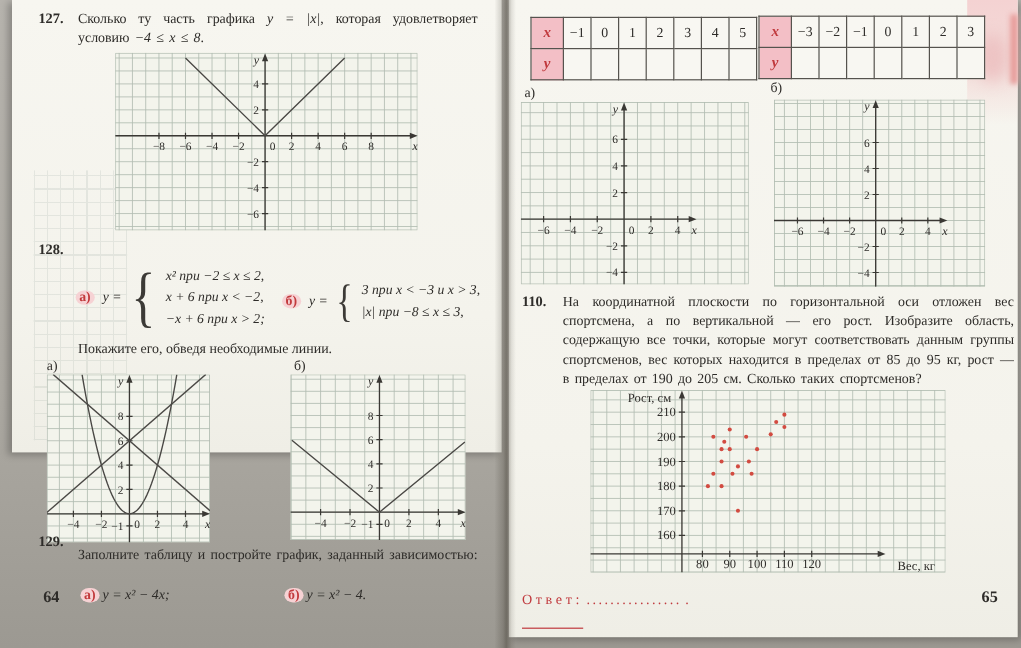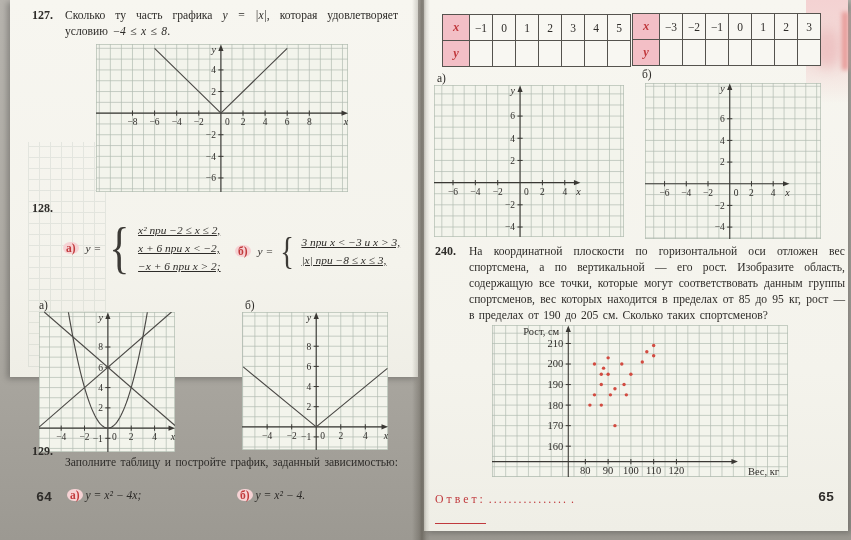--- a/index.html
+++ b/index.html
@@ -16,30 +16,30 @@
     background:linear-gradient(90deg,rgba(40,35,25,0) 0%,rgba(40,35,25,.22) 40%,rgba(60,55,45,.45) 55%,rgba(40,35,25,.10) 80%,rgba(40,35,25,0) 100%);}
   .pnum{position:absolute;font-weight:bold;font-size:12px;}
   .ptext{position:absolute;font-size:11.6px;line-height:1.38;text-align:justify;word-spacing:1.5px;}
   .ptext i{font-style:italic;}
   .marker{color:#c23a3c;font-weight:bold;font-style:normal;background:#f6d2d4;border-radius:50% / 55%;padding:0 3px;font-size:11.5px;}
   .sys{position:absolute;display:flex;align-items:center;gap:5px;font-size:11.4px;}
   .sys .lhs{margin-left:2px;}
   .brace{font-weight:400;color:#3c3a36;transform:scaleX(.75);}
   .b3{font-size:56px;line-height:56px;}
   .b2{font-size:38px;line-height:40px;}
-  .cases{display:flex;flex-direction:column;text-decoration:underline;}
+  .cases{display:flex;flex-direction:column;}
   .cases i{line-height:18px;white-space:nowrap;}
   .plain{position:absolute;font-size:11.6px;}
   .glabel{position:absolute;font-size:11.5px;}
   .chart{position:absolute;}
   .vtable{position:absolute;border-collapse:collapse;}
   .vtable td{border:1px solid #55534e;width:22px;height:25px;text-align:center;
     font-size:11.5px;background:#f8f7f2;padding:0;}
   .vtable td.hd{width:26px;background:#f3bfc6;color:#c0393d;font-weight:bold;font-style:italic;font-size:12.5px;}
-  .pageno{position:absolute;font-weight:bold;font-size:13.5px;font-family:Liberation Mono, monospace;}
+  .pageno{position:absolute;font-weight:bold;font-size:13.5px;}
   .answer{position:absolute;font-size:11.8px;color:#c0393d;}
   .answer .alabel{letter-spacing:3px;border-bottom:1px solid #c0393d;padding-bottom:17px;}
   .answer .adots{letter-spacing:2px;}
   .ghost-grid{position:absolute;left:18px;top:142px;width:78px;height:225px;opacity:.14;
     background:
       repeating-linear-gradient(0deg,#7d9187 0 1px,transparent 1px 11px),
       repeating-linear-gradient(90deg,#7d9187 0 1px,transparent 1px 11px);}
   .ghost-pink{position:absolute;right:0;top:0;width:42px;height:104px;
     background:linear-gradient(180deg,#f4d2d2 0%,#f3dcd9 55%,rgba(243,220,217,0) 100%);}
   .ghost-pink-blob{position:absolute;right:8px;top:28px;width:26px;height:40px;border-radius:50%;
@@ -147,20 +147,21 @@
   <div class="sys" style="left:225px;top:231px;">
     <span class="marker">б)</span>
     <i class="lhs">y =</i>
     <span class="brace b2">{</span>
     <div class="cases">
       <i>3 при x &lt; −3 и x &gt; 3,</i>
       <i>|x| при −8 ≤ x ≤ 3,</i>
     </div>
   </div>
 
+  <div class="plain" style="left:55px;top:284px;">Покажите его, обведя необходимые линии.</div>
 
   <span class="glabel" style="left:29px;top:299px;">а)</span>
   <svg class="chart" style="left:29px;top:312px;" width="136" height="140" viewBox="0 0 136 140" font-family="&quot;Liberation Serif&quot;,&quot;DejaVu Serif&quot;,serif">
       <rect x="0" y="0" width="136" height="140" fill="#f3f4ec"></rect>
       <line x1="10.506437768240348" y1="0" x2="10.506437768240348" y2="140" stroke="#b1bcb1" stroke-width="0.7"></line>
       <line x1="22.180257510729618" y1="0" x2="22.180257510729618" y2="140" stroke="#b1bcb1" stroke-width="0.7"></line>
       <line x1="33.85407725321889" y1="0" x2="33.85407725321889" y2="140" stroke="#b1bcb1" stroke-width="0.7"></line>
       <line x1="45.527896995708154" y1="0" x2="45.527896995708154" y2="140" stroke="#b1bcb1" stroke-width="0.7"></line>
       <line x1="57.201716738197426" y1="0" x2="57.201716738197426" y2="140" stroke="#b1bcb1" stroke-width="0.7"></line>
       <line x1="68.87553648068669" y1="0" x2="68.87553648068669" y2="140" stroke="#b1bcb1" stroke-width="0.7"></line>
@@ -461,21 +462,21 @@
       <text x="79.74074074074075" y="82.48333333333335" text-anchor="end" font-size="9.5" fill="#2f2d2a">2</text>
       <line x1="82.14074074074075" y1="122.41666666666669" x2="87.34074074074074" y2="122.41666666666669" stroke="#3a3834" stroke-width="1"></line>
       <text x="79.74074074074075" y="125.81666666666669" text-anchor="end" font-size="9.5" fill="#2f2d2a">−2</text>
       <line x1="82.14074074074075" y1="144.08333333333334" x2="87.34074074074074" y2="144.08333333333334" stroke="#3a3834" stroke-width="1"></line>
       <text x="79.74074074074075" y="147.48333333333335" text-anchor="end" font-size="9.5" fill="#2f2d2a">−4</text>
       <text x="88.74074074074075" y="112.75000000000001" text-anchor="start" font-size="9.5" fill="#2f2d2a">0</text>
       <text x="142.49382716049385" y="112.75000000000001" text-anchor="middle" font-size="10" fill="#2f2d2a" font-style="italic">x</text>
       <text x="79.74074074074075" y="9" text-anchor="end" font-size="10" fill="#2f2d2a" font-style="italic">y</text>
     </svg>
 
-  <span class="pnum" style="left:11px;top:244px;">240.</span>
+  <span class="pnum" style="left:11px;top:244px;">110.</span>
   <div class="ptext" style="left:45px;top:244px;width:376px;">На координатной плоскости по горизонтальной оси отложен вес спортсмена, а по вертикальной — его рост. Изобразите область, содержащую все точки, которые могут соответствовать данным группы спортсменов, вес которых находится в пределах от 85 до 95 кг, рост — в пределах от 190 до 205 см. Сколько таких спортсменов?</div>
 
   <svg class="chart" style="left:68px;top:325px;" width="296" height="152" viewBox="0 0 296 152" font-family="&quot;Liberation Serif&quot;,&quot;DejaVu Serif&quot;,serif">
       <rect x="0" y="0" width="296" height="152" fill="#f3f4ec"></rect>
       <line x1="2.276923076923077" y1="0" x2="2.276923076923077" y2="152" stroke="#b1bcb1" stroke-width="0.7"></line>
       <line x1="13.661538461538461" y1="0" x2="13.661538461538461" y2="152" stroke="#b1bcb1" stroke-width="0.7"></line>
       <line x1="25.046153846153846" y1="0" x2="25.046153846153846" y2="152" stroke="#b1bcb1" stroke-width="0.7"></line>
       <line x1="36.43076923076923" y1="0" x2="36.43076923076923" y2="152" stroke="#b1bcb1" stroke-width="0.7"></line>
       <line x1="47.815384615384616" y1="0" x2="47.815384615384616" y2="152" stroke="#b1bcb1" stroke-width="0.7"></line>
       <line x1="59.199999999999996" y1="0" x2="59.199999999999996" y2="152" stroke="#b1bcb1" stroke-width="0.7"></line>

